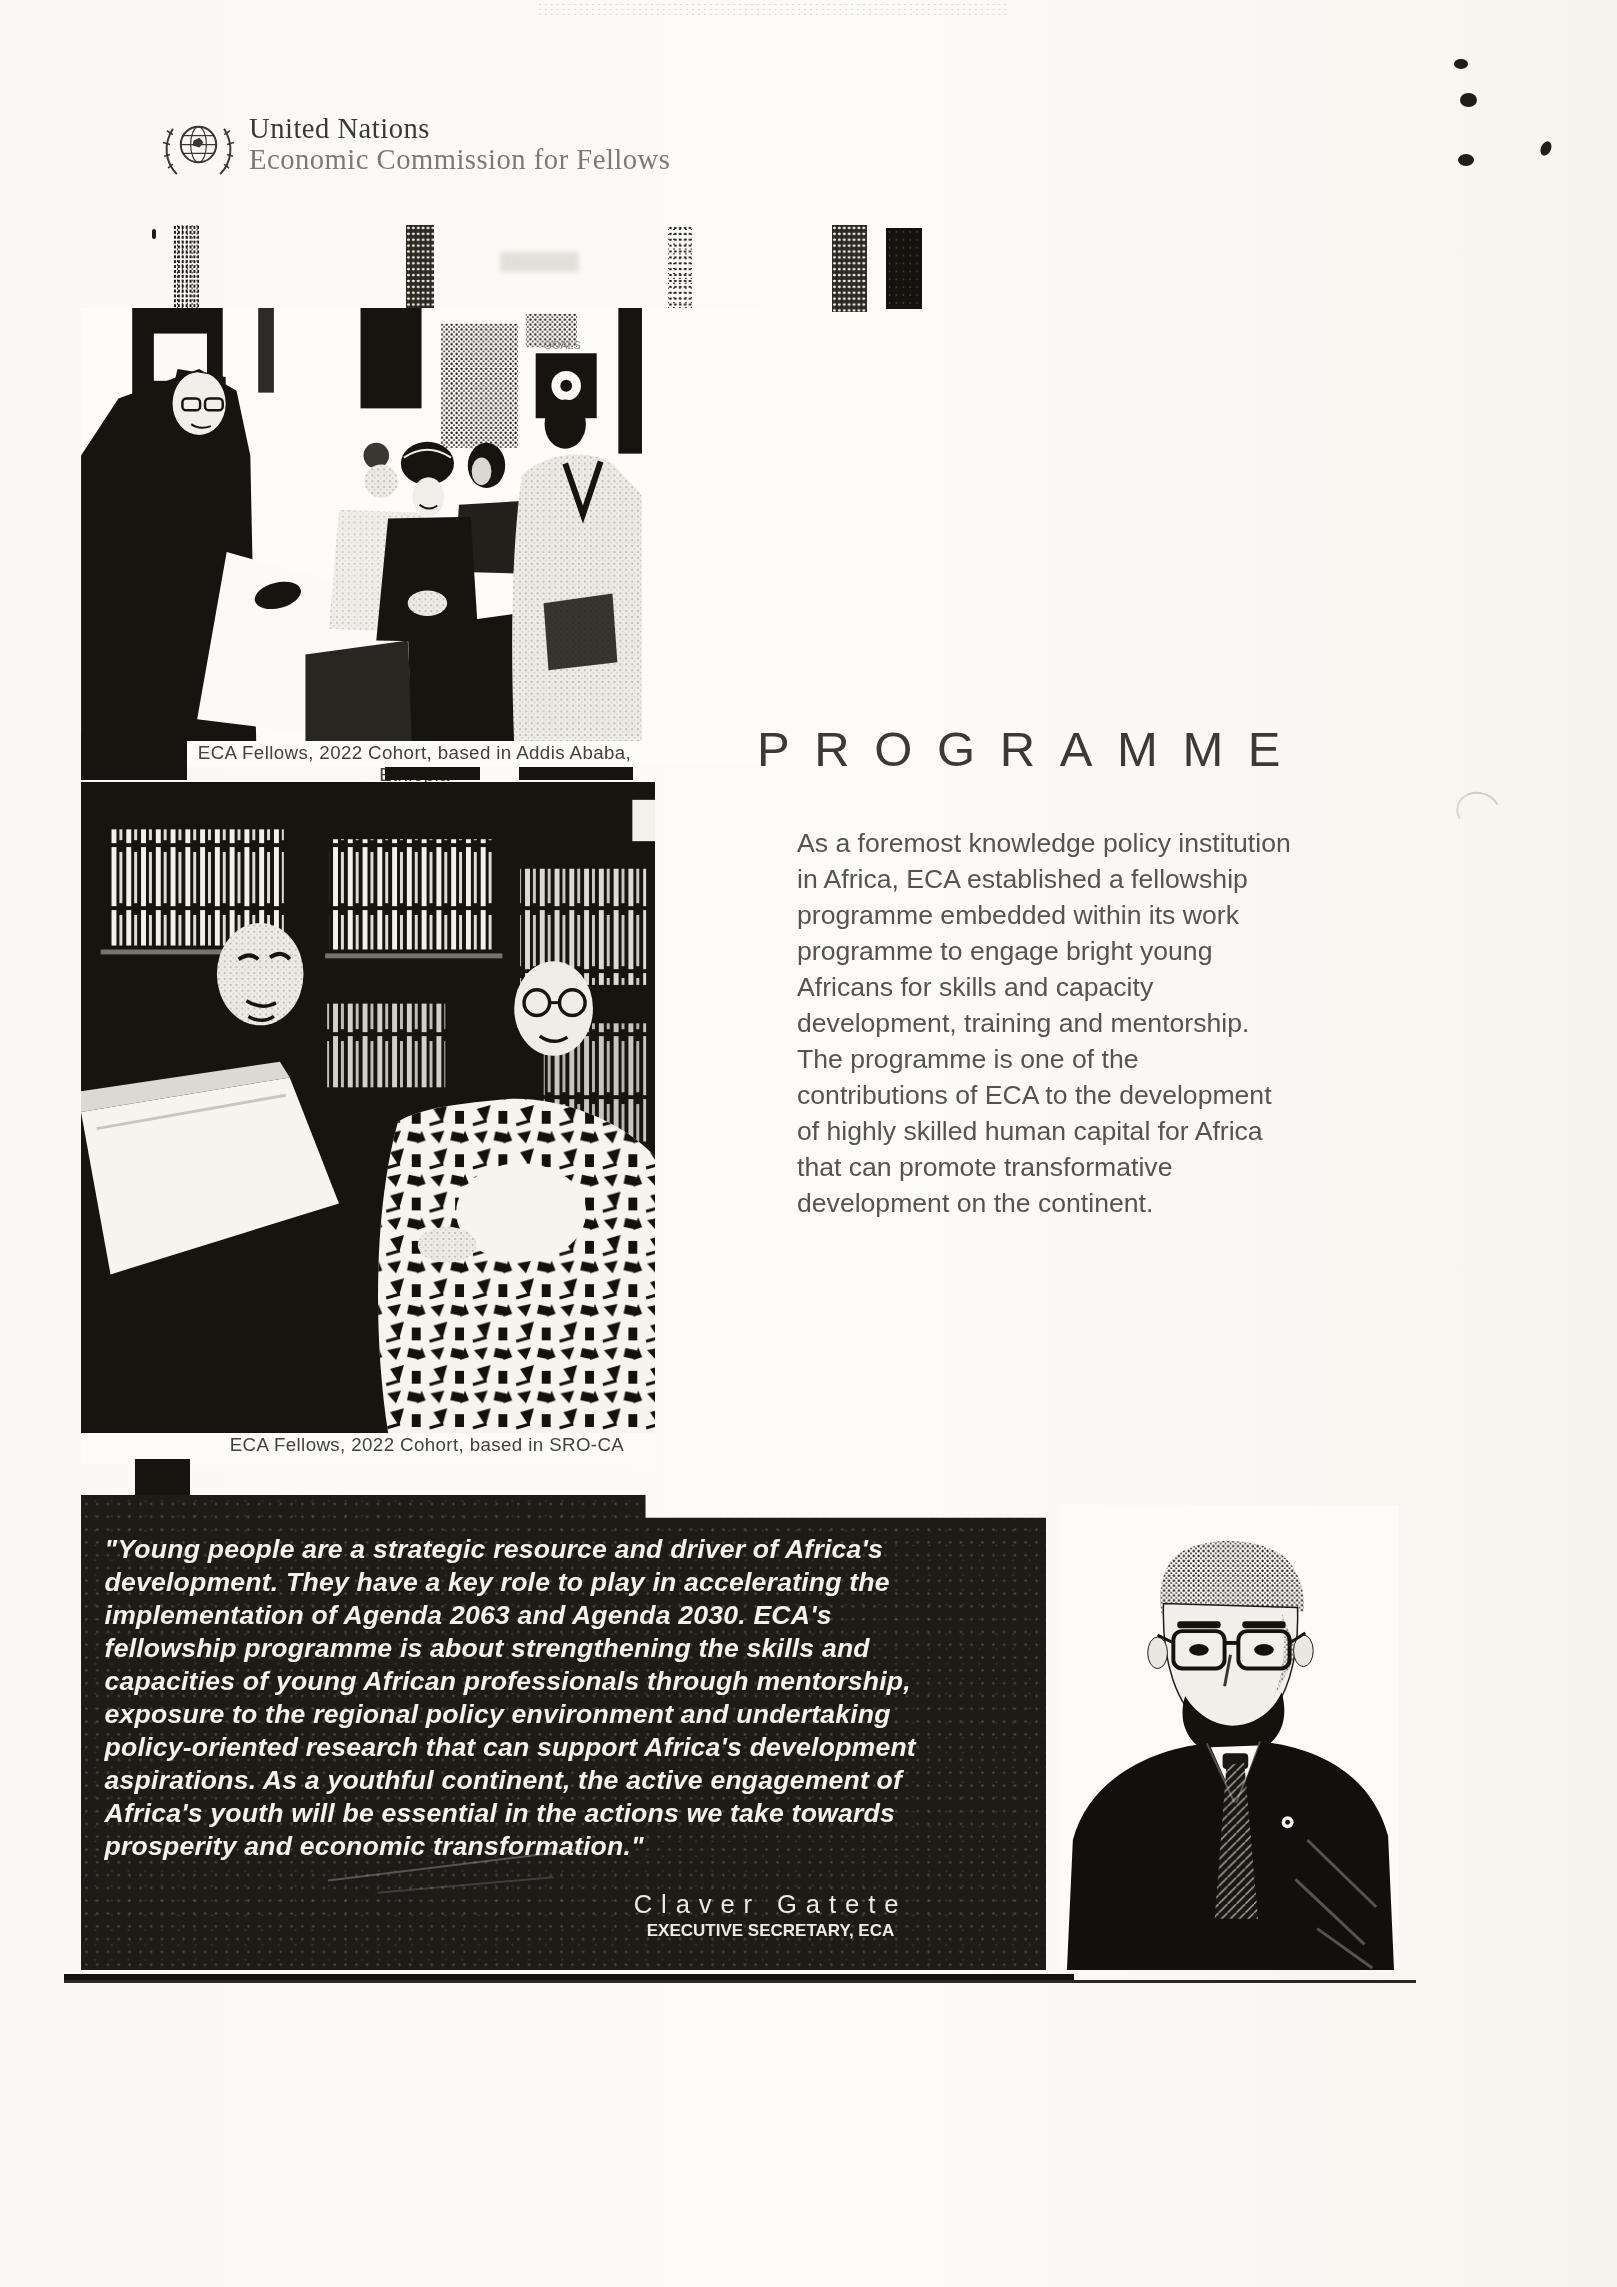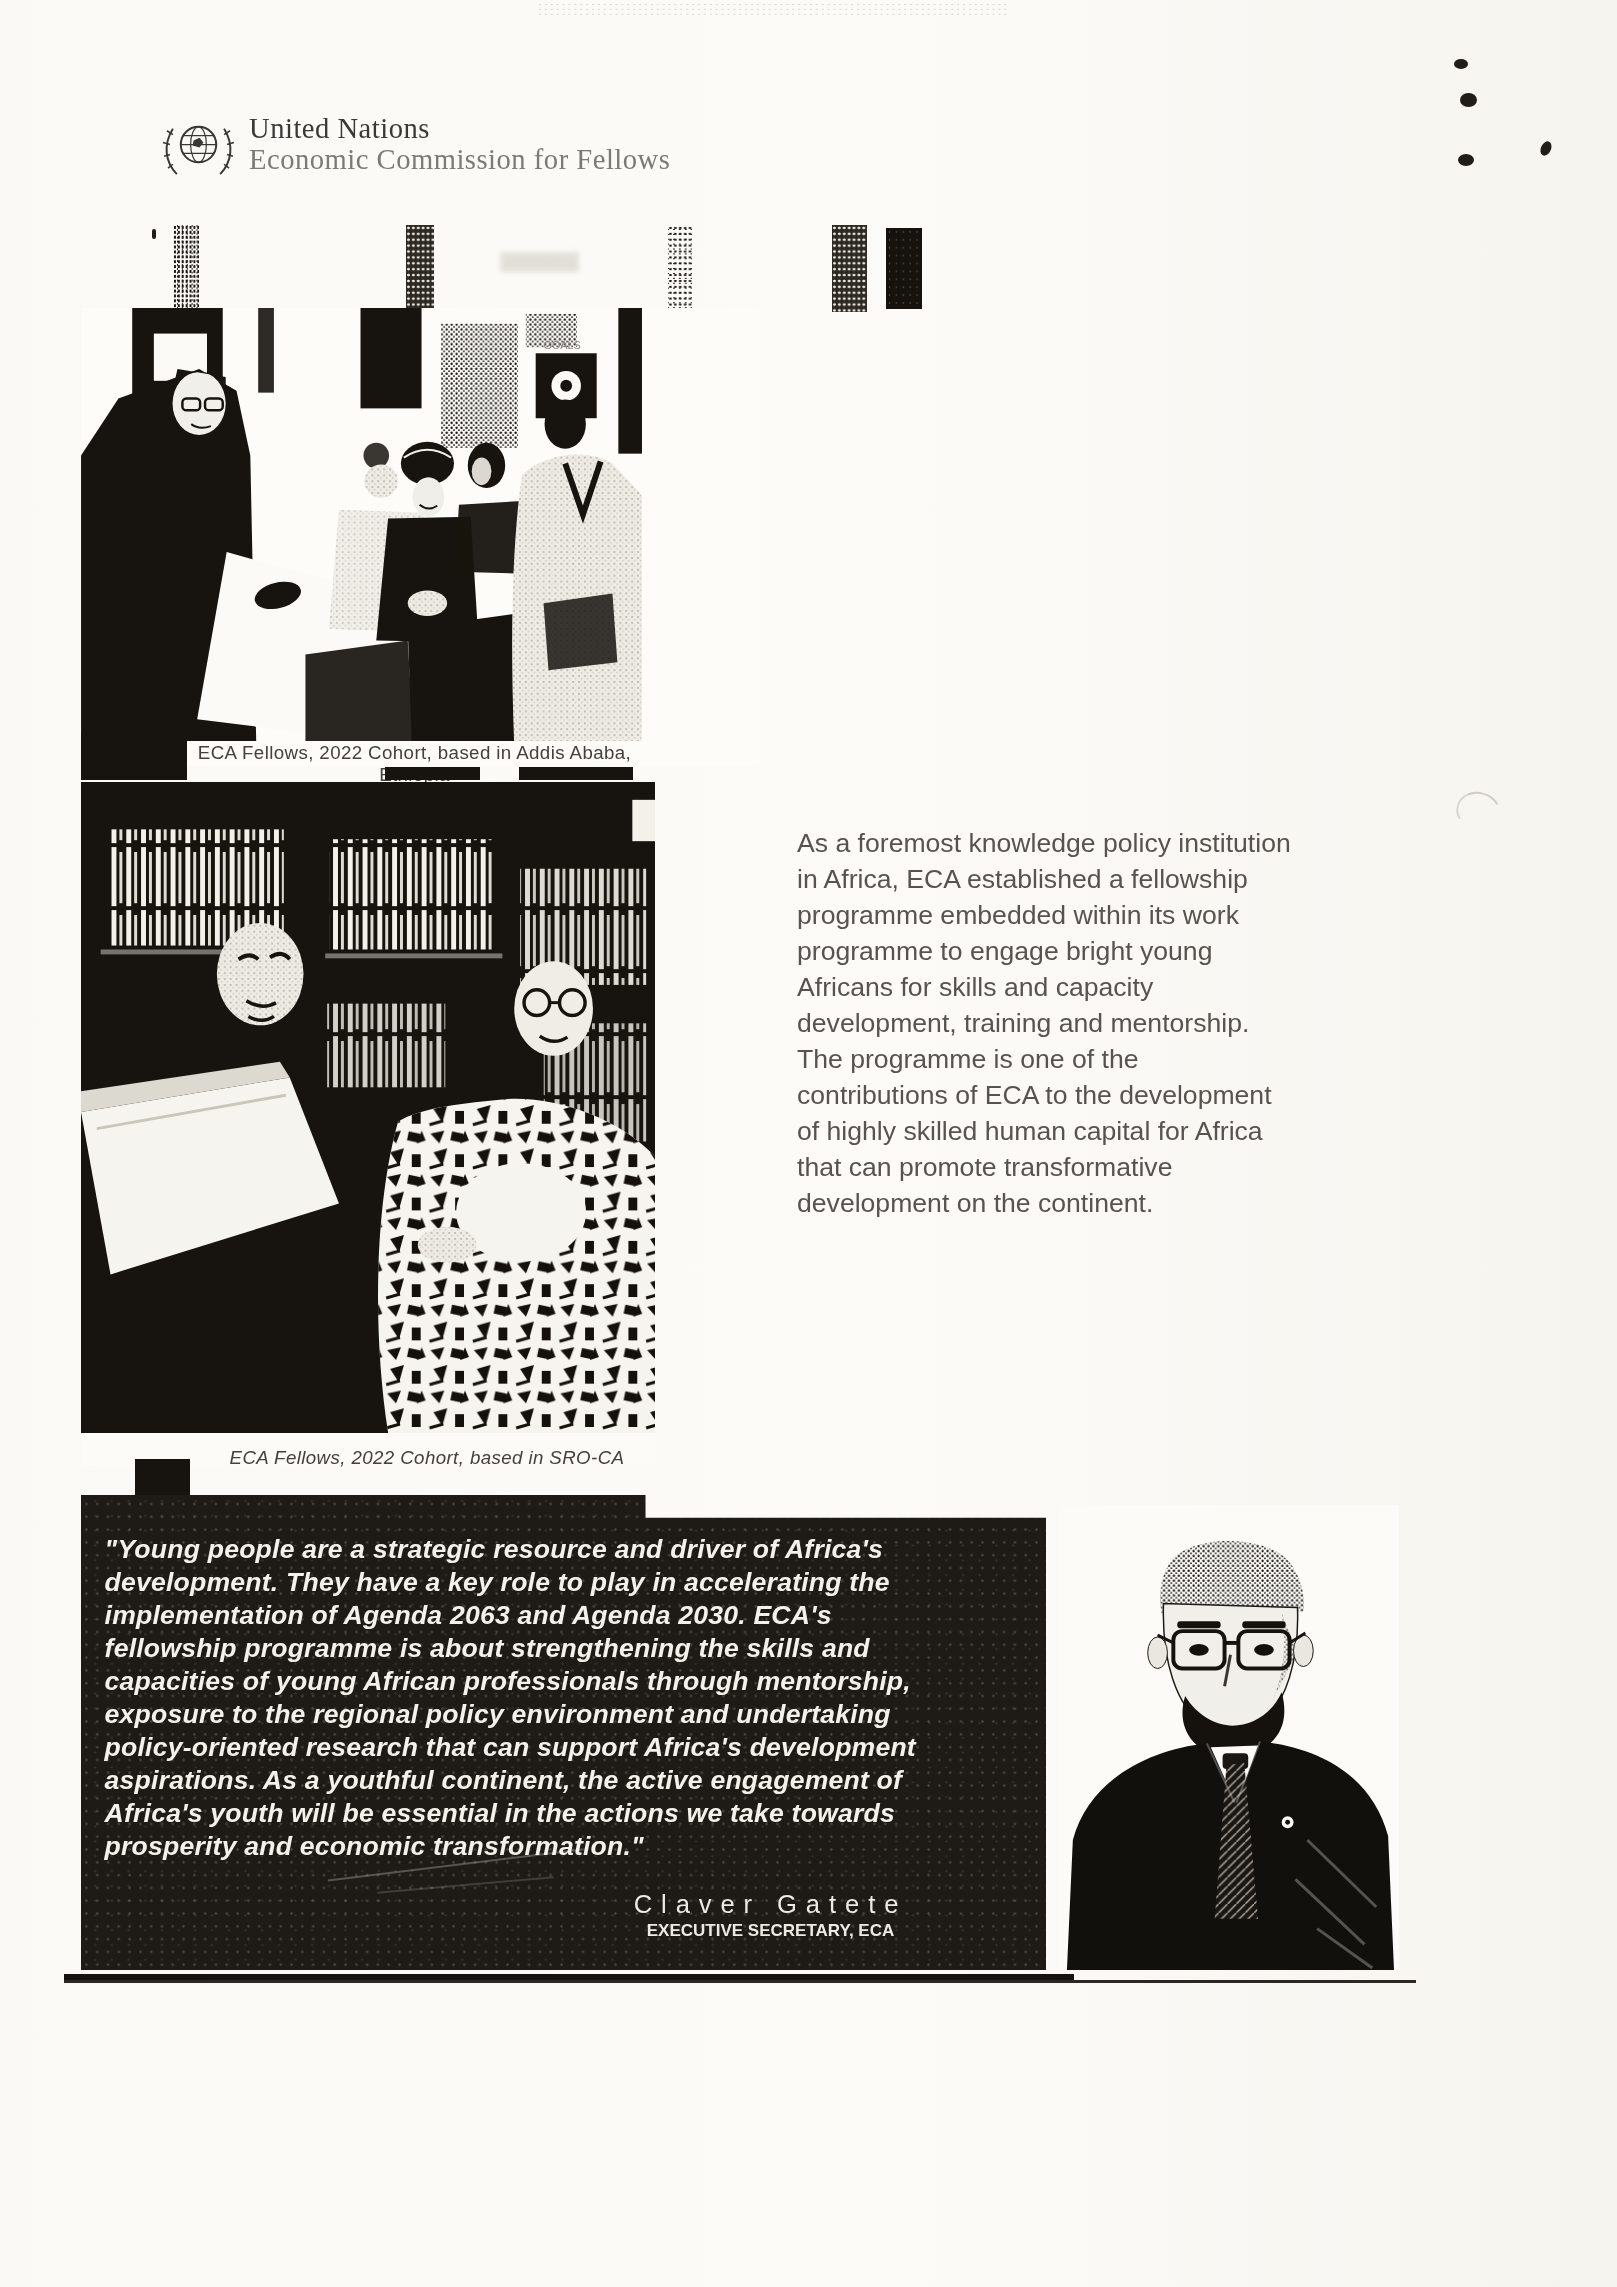--- a/index.html
+++ b/index.html
@@ -168,20 +168,21 @@
         <path d="M492,158 L510,210 L528,156" stroke="#17140f" stroke-width="6" fill="none"></path>
         <polygon points="470,300 540,290 545,360 475,368" opacity=".85"></polygon>
       </g>
     </svg>
     <div class="abs caption" style="left:106px;top:434px;width:455px;">ECA Fellows, 2022 Cohort, based in Addis Ababa, Ethiopia</div>
   </div>
   <div class="abs bar" style="left:81px;top:733px;width:106px;height:47px;"></div>
   <div class="abs bar" style="left:385px;top:767px;width:95px;height:12.8px;"></div>
   <div class="abs bar" style="left:519px;top:767px;width:114px;height:12.8px;"></div>
 
+  <div class="abs prog-title" style="left:757px;top:721px;">PROGRAMME</div>
   <div class="abs body-par" style="left:797px;top:825px;width:552px;">As a foremost knowledge policy institution
 in Africa, ECA established a fellowship
 programme embedded within its work
 programme to engage bright young
 Africans for skills and capacity
 development, training and mentorship.
 The programme is one of the
 contributions of ECA to the development
 of highly skilled human capital for Africa
 that can promote transformative
@@ -214,21 +215,21 @@
         <polyline points="16,352 208,318" stroke="#c9c6bc" stroke-width="3" fill="none"></polyline>
         <polygon points="0,335 212,300 202,284 0,314" fill="#dcd9d0"></polygon>
 
         <path d="M322,345 C298,430 296,560 312,661 L583,661 L583,380 C545,340 480,318 430,322 C392,326 344,330 322,345 Z" fill="#f6f4ee"></path>
         <path d="M322,345 C298,430 296,560 312,661 L583,661 L583,380 C545,340 480,318 430,322 C392,326 344,330 322,345 Z" fill="url(#ptMosaic)"></path>
         <ellipse cx="447" cy="437" rx="66" ry="50" fill="#f6f4ee"></ellipse>
         <ellipse cx="372" cy="470" rx="30" ry="18" fill="url(#ptLight)"></ellipse>
       </g>
     </svg>
     <div class="abs" style="left:0;top:651px;width:574px;height:31.5px;background:#fcfbf8;">
-      <div class="caption" style="margin-top:14px;padding-left:118px;font-style:italic;">ECA Fellows, 2022 Cohort, based in SRO-CA</div>
+      <div class="caption" style="margin-top:1px;padding-left:118px;">ECA Fellows, 2022 Cohort, based in SRO-CA</div>
     </div>
   </div>
   <div class="abs bar" style="left:135px;top:1459px;width:55px;height:36px;"></div>
 
   <div class="abs quoteblock">
     <div class="quote-text">"Young people are a strategic resource and driver of Africa's
 development. They have a key role to play in accelerating the
 implementation of Agenda 2063 and Agenda 2030.  ECA's
 fellowship programme is about strengthening the skills and
 capacities of young African professionals through mentorship,

